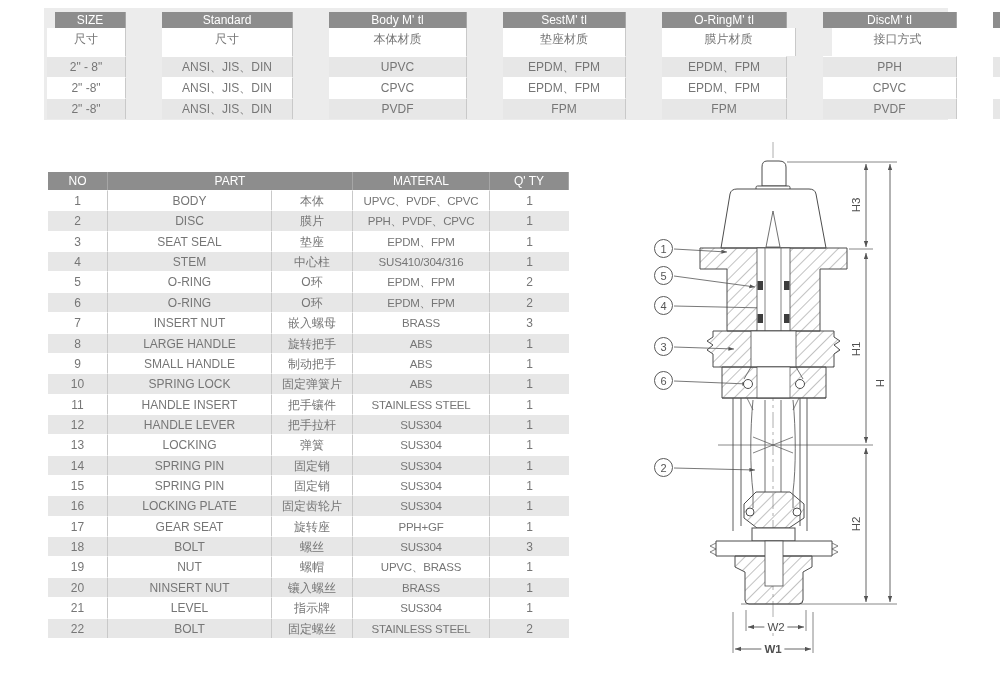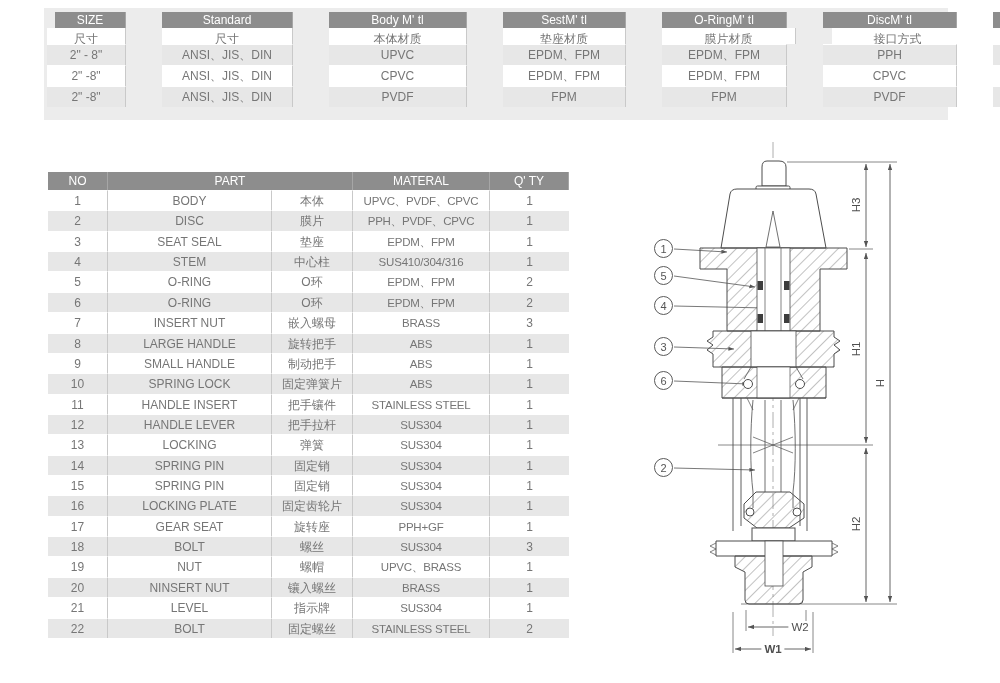--- a/index.html
+++ b/index.html
@@ -7,21 +7,21 @@
     width:1000px;height:683px;position:relative;background:#ffffff;
     font-family:"Liberation Sans","DejaVu Sans",sans-serif;
     color:#767676;overflow:hidden;
   }
   
   .spec-panel{position:absolute;left:44px;top:8px;width:904px;height:112px;background:#ececec;}
   .spec-inner{position:absolute;left:3px;top:4px;}
   .s-row{display:flex;gap:36px;}
   .s-head{margin-left:8px;}
   .s-head .cell{background:#8d8d8d;color:#ffffff;height:16px;line-height:16px;font-size:12px;border-right:1px solid #a6a6a6;}
-  .s-cn .cell{background:#ffffff;height:16px;line-height:22px;}
+  .s-cn .cell{background:#ffffff;height:28px;line-height:22px;}
   .s-data .cell{height:21px;line-height:21px;border-top:1px solid #ffffff;}
   .s-data.shade .cell{background:#e7e7e7;}
   .s-data.light .cell{background:#ffffff;}
   .cell{box-sizing:border-box;text-align:center;font-size:12px;white-space:nowrap;overflow:hidden;border-right:1px solid #c9c9c9;}
   .cell:last-child{border-right:none;}
   .hc0{width:71px}.hc1{width:131px}.hc2{width:138px}.hc3{width:123px}.hc4{width:125px}.hc5{width:134px}.hc6{width:127px}
   .c0{width:79px}.c1{width:131px}.c2{width:138px}.c3{width:123px}.c4{width:125px}.c5{width:134px}.c6{width:131px}
   
   .parts{position:absolute;left:48px;top:172px;width:521px;}
   .p-row{display:flex;}
@@ -365,16 +365,16 @@
       <div class="callout" style="left: 654px; top: 296px;">4</div>
       <div class="callout" style="left: 654px; top: 337px;">3</div>
       <div class="callout" style="left: 654px; top: 371px;">6</div>
       <div class="callout" style="left: 654px; top: 458px;">2</div>
     </div>
   <div id="dims">
       <div class="dim-label vert" style="left: 856px; top: 205px;">H3</div>
       <div class="dim-label vert" style="left: 856px; top: 349px;">H1</div>
       <div class="dim-label vert" style="left: 856px; top: 524px;">H2</div>
       <div class="dim-label vert" style="left: 880px; top: 383px;">H</div>
-      <div class="dim-label horz" style="left: 800px; top: 627px;">W2</div>
+      <div class="dim-label horz" style="left: 776px; top: 627px;">W2</div>
       <div class="dim-label horz" style="left: 773px; top: 649px; font-weight: bold;">W1</div>
     </div>
 </div>
 
 </body></html>

